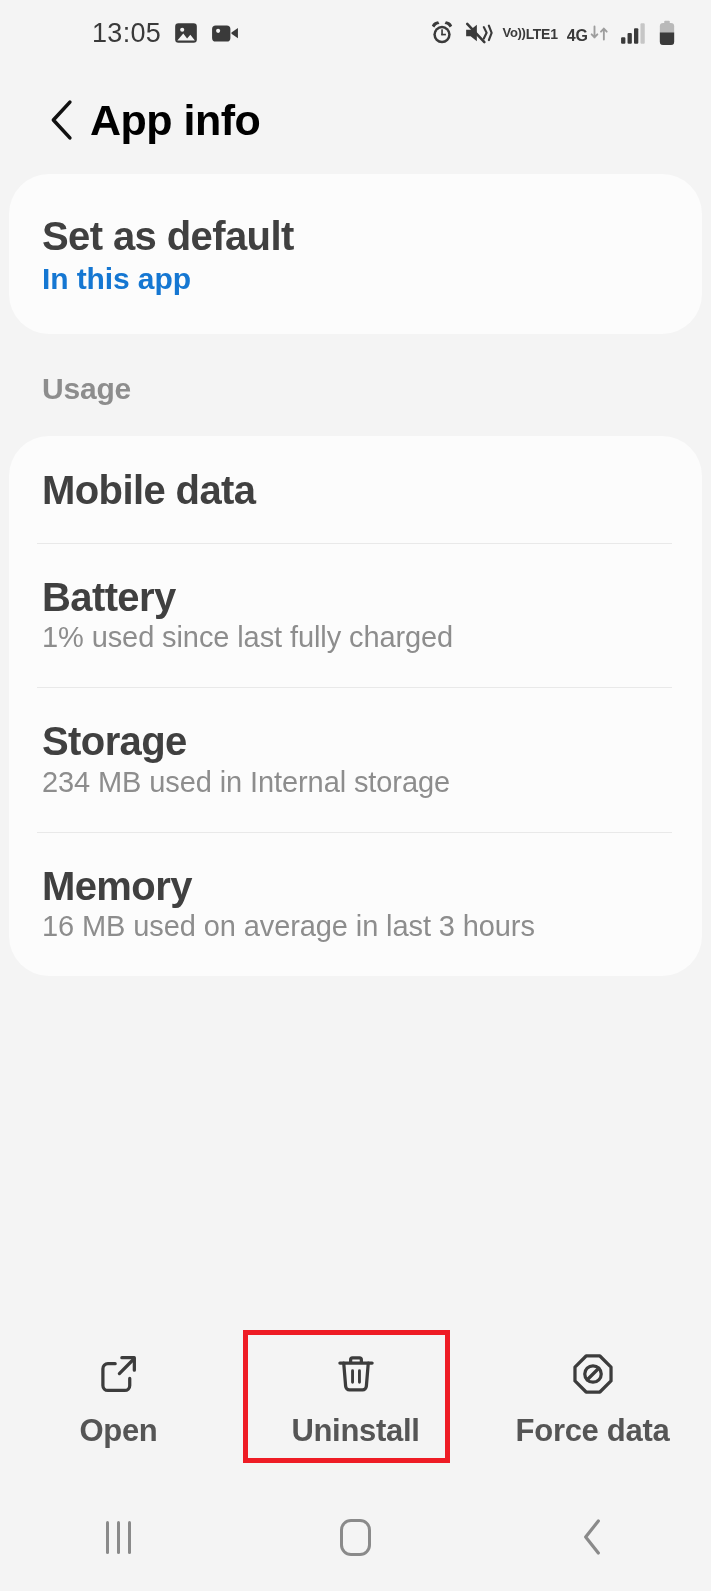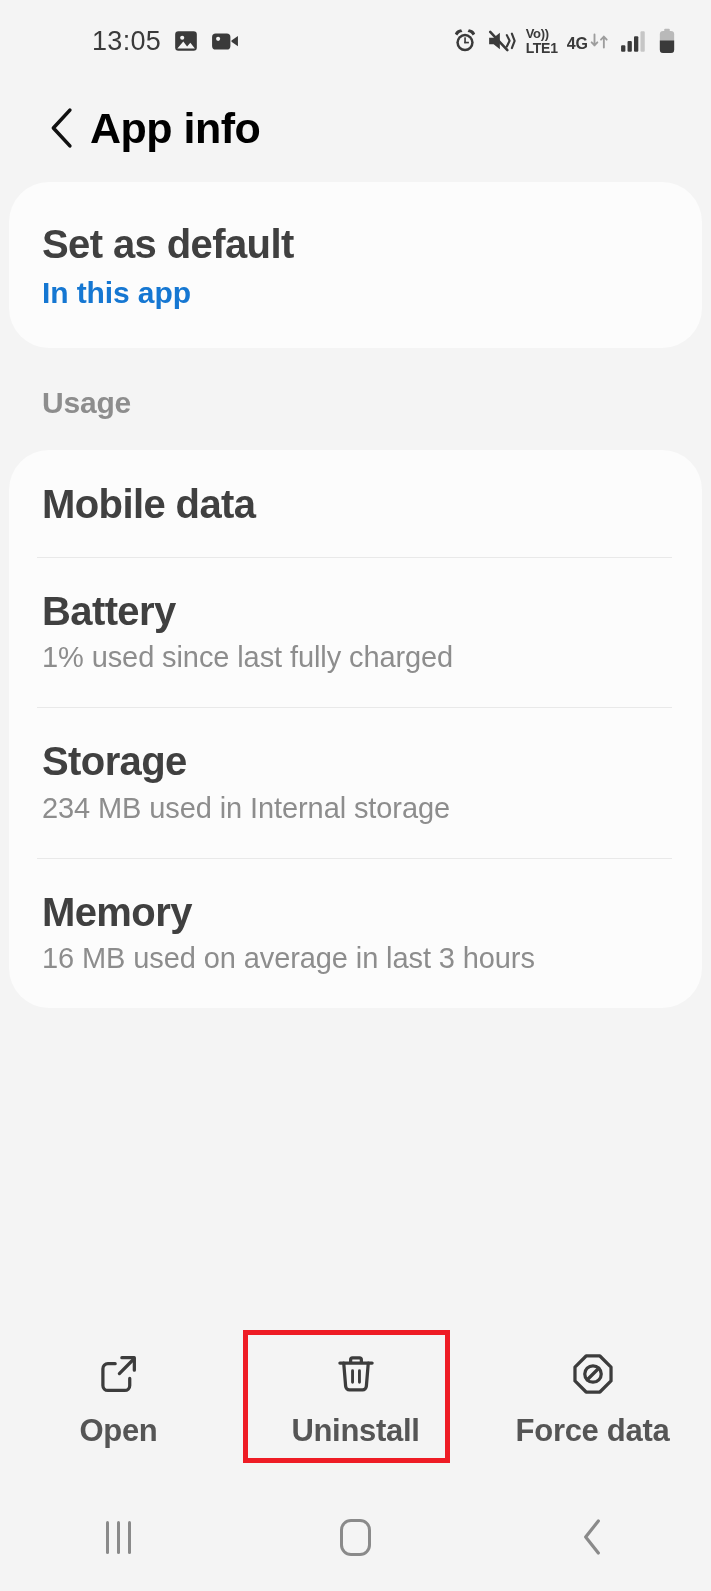--- a/index.html
+++ b/index.html
@@ -17,21 +17,20 @@
   }
 
   
   .status-bar {
     height: 66px;
     display: flex;
     align-items: center;
     justify-content: space-between;
     padding: 0 34px 0 92px;
     box-sizing: border-box;
-    margin-top: 8px;
   }
   .status-left {
     display: flex;
     align-items: center;
     gap: 12px;
   }
   .status-time {
     font-size: 27px;
     color: #3a3a3a;
     font-weight: 400;
@@ -42,21 +41,21 @@
     align-items: center;
     gap: 9px;
   }
   .si {
     display: inline-flex;
     align-items: center;
     justify-content: center;
   }
   .volte-block {
     display: flex;
-    flex-direction: column;
+    flex-direction: row;
     align-items: flex-start;
     line-height: 1;
     color: #3a3a3a;
     font-size: 13px;
     font-weight: 700;
   }
   .volte-block .l1 { font-size: 13px; letter-spacing: -0.3px;}
   .volte-block .l2 { font-size: 14px; margin-top: 1px; letter-spacing: -0.3px;}
   .net-block {
     display: flex;
@@ -107,21 +106,20 @@
     font-size: 40px;
     font-weight: 700;
     color: #404040;
     letter-spacing: -0.6px;
     line-height: 1.12;
   }
   .row-sub {
     font-size: 29px;
     color: #8d8d8d;
     line-height: 1.3;
-    margin-top: 6px;
     letter-spacing: -0.1px;
   }
   .row-sub.link {
     color: #1577d2;
     font-weight: 700;
     font-size: 30px;
   }
   .pad-x { padding-left: 33px; padding-right: 33px; }
 
   .section-header {

